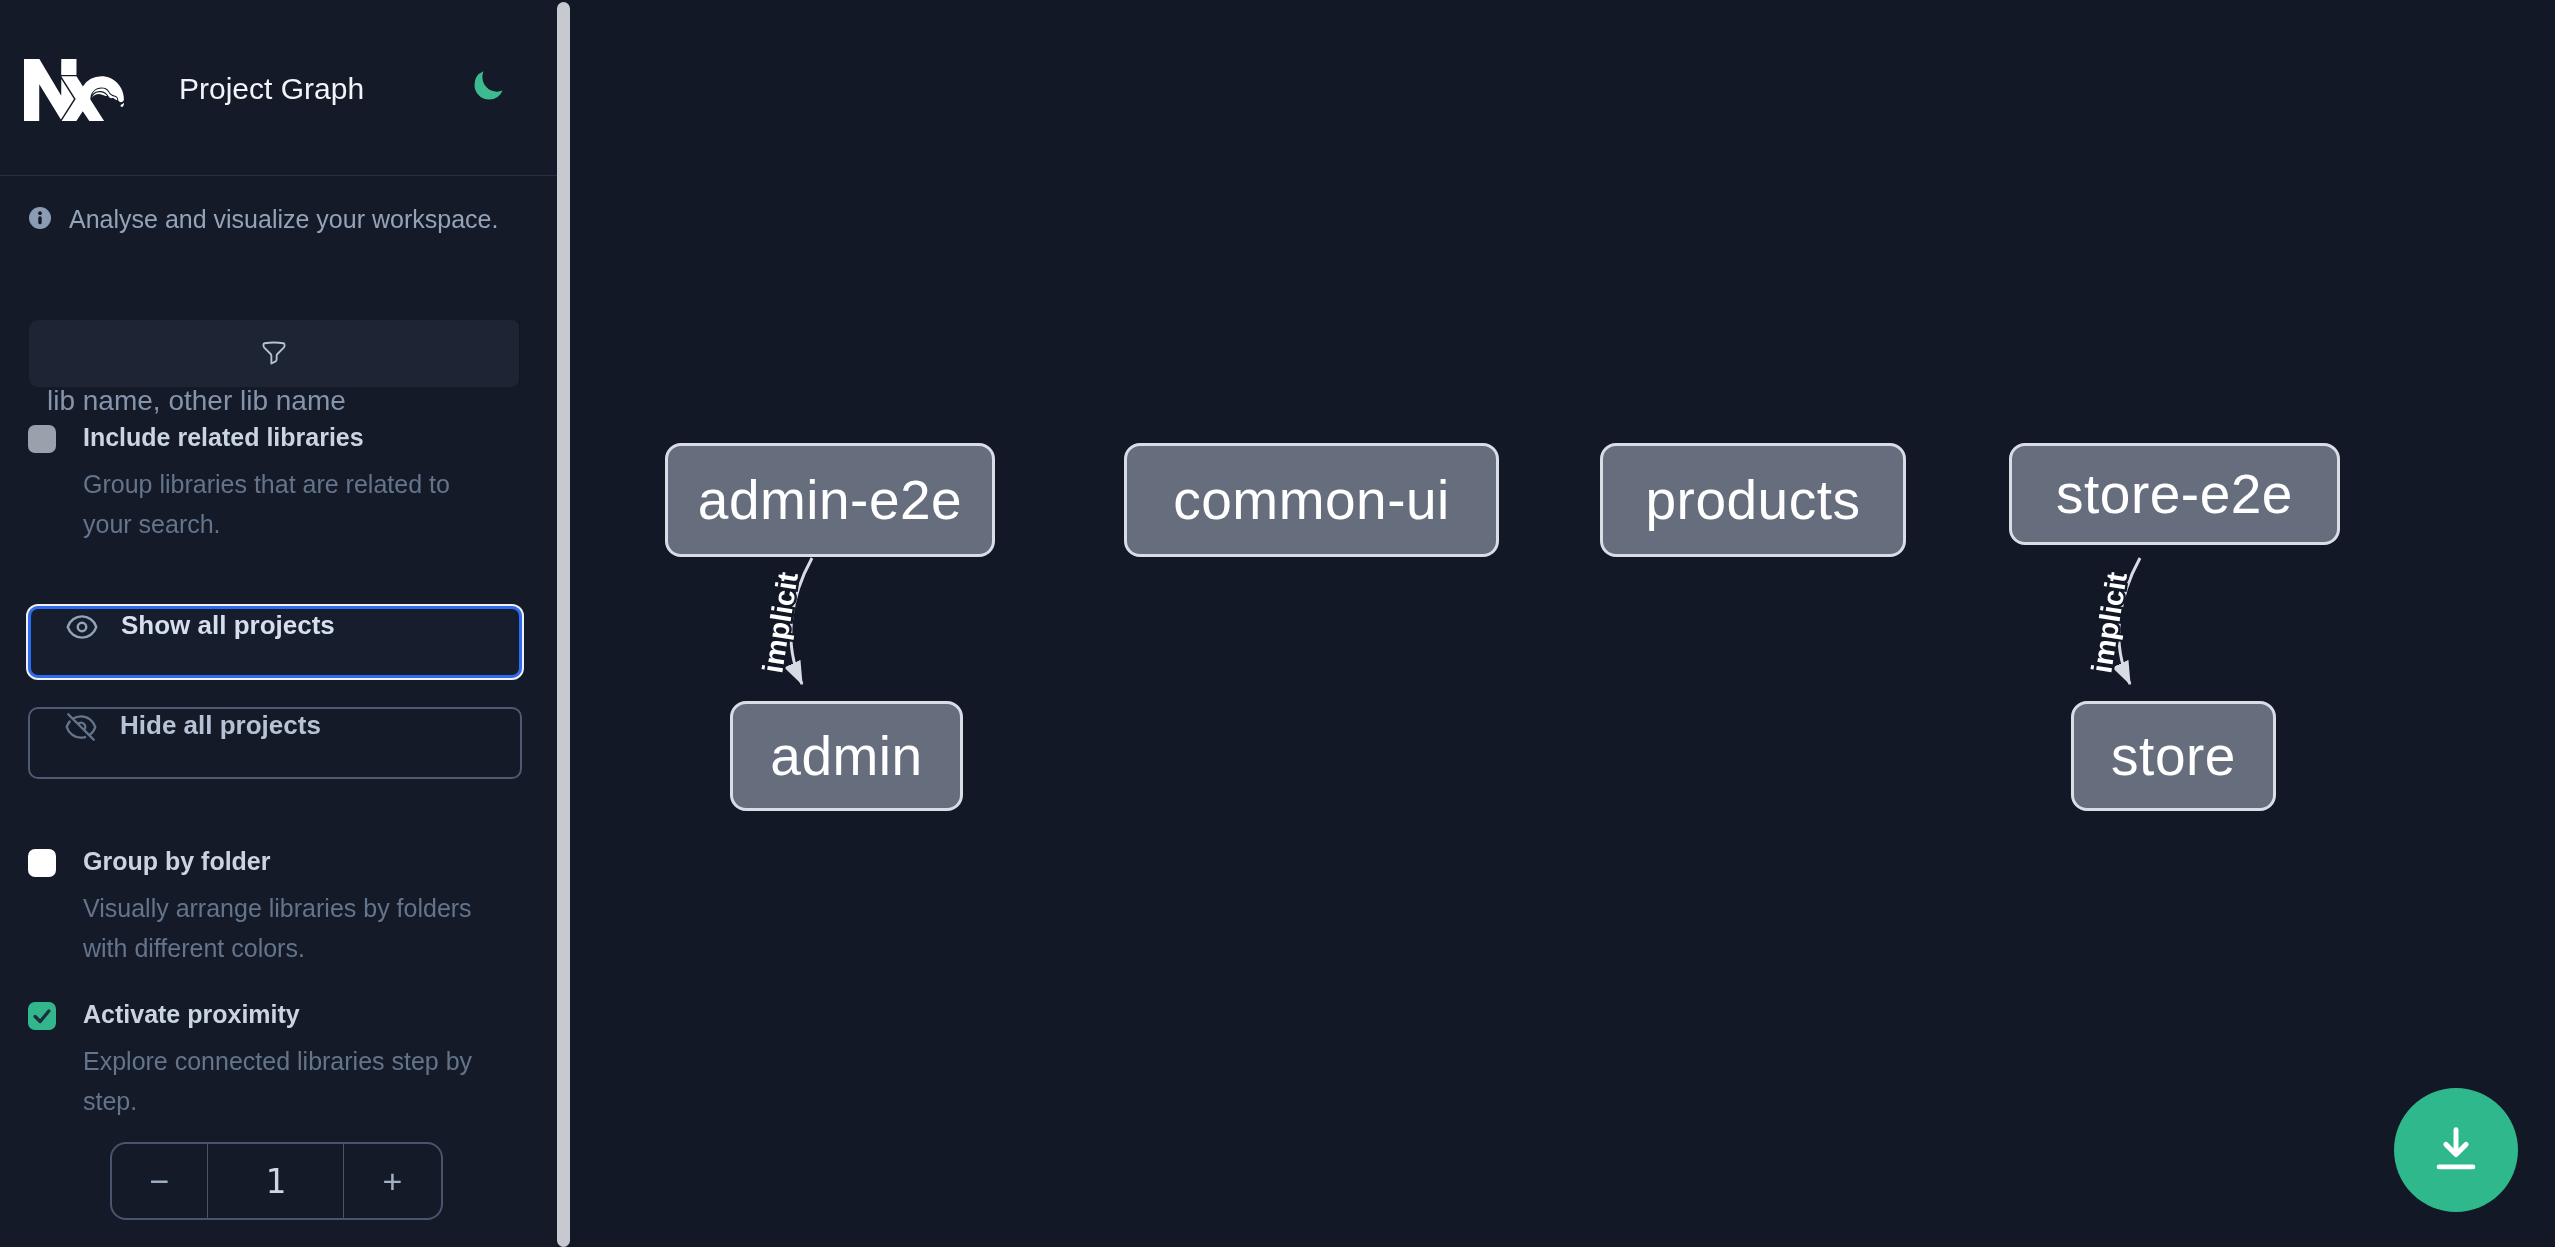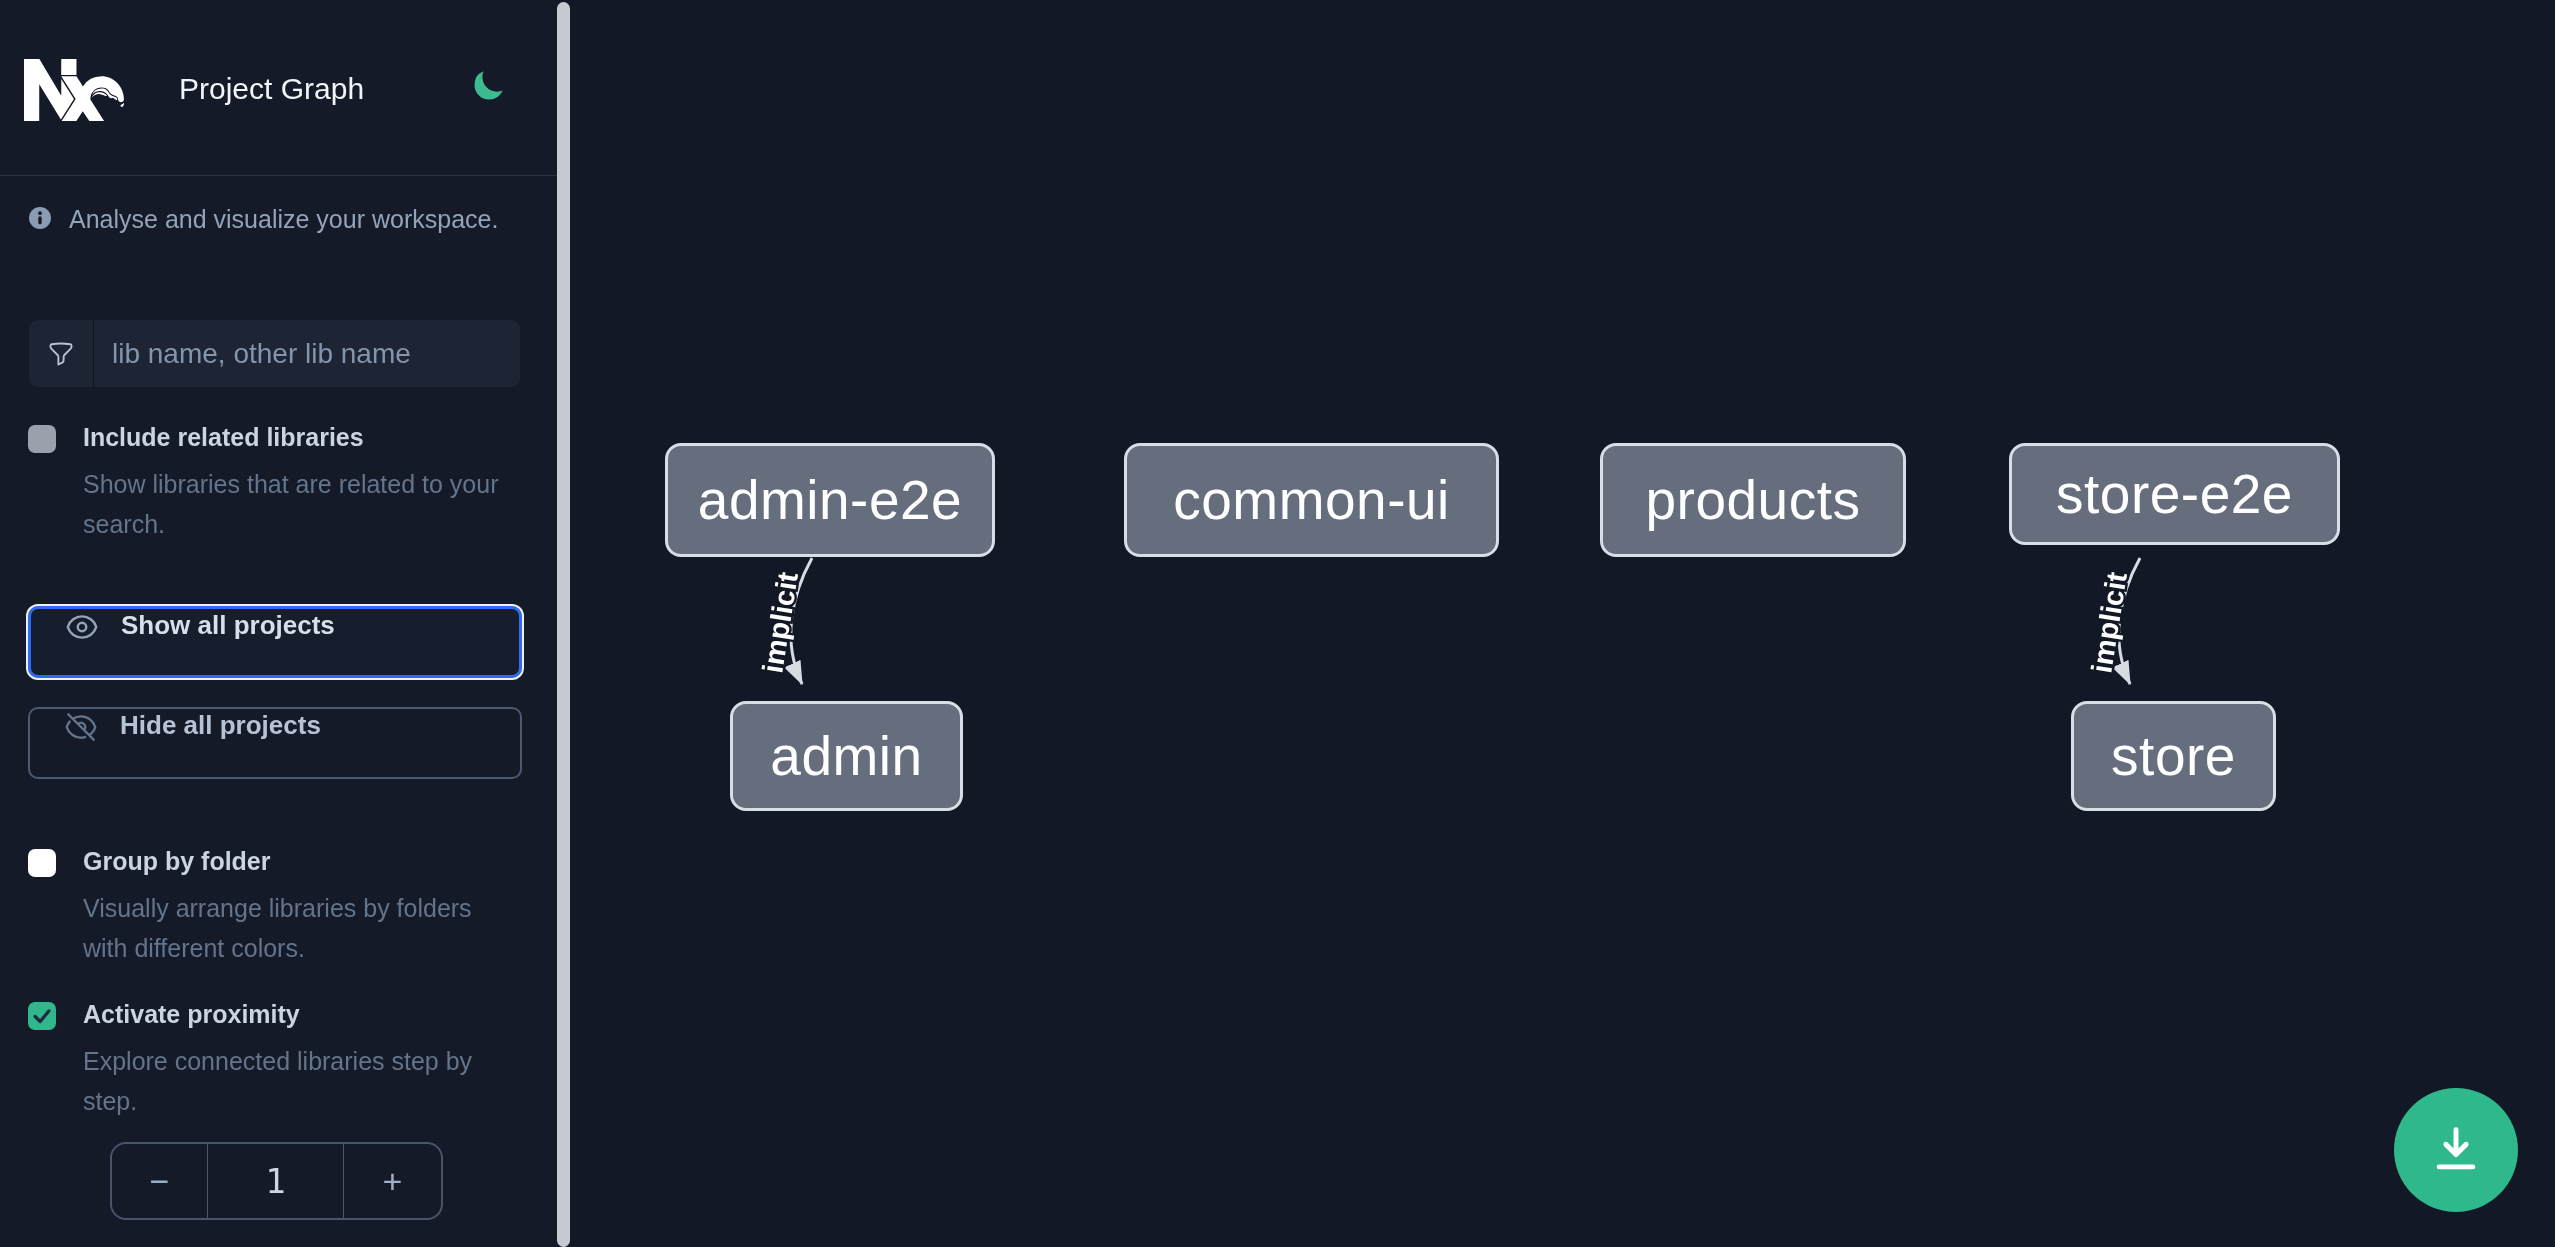--- a/index.html
+++ b/index.html
@@ -27,21 +27,21 @@
   .title{position:absolute;left:179px;top:71px;font-size:30px;font-weight:400;color:#f1f5f9;line-height:36px;}
   .theme-btn{position:absolute;left:464px;top:62px;width:48px;height:48px;background:none;border:none;
        display:flex;align-items:center;justify-content:center;cursor:pointer;padding:0;}
   .header-divider{position:absolute;left:0;top:175px;width:557px;height:0;border-top:1.5px solid #273043;}
 
   .info-row{position:absolute;left:28px;top:205px;width:500px;display:flex;align-items:flex-start;}
   .info-icon{flex:0 0 auto;margin-top:1px;}
   .info-text{margin-left:17px;font-size:25px;color:#94a3b8;line-height:28px;text-align:right;}
 
   .filter{position:absolute;left:29px;top:320px;width:491px;height:67px;background:#1d2534;
-          border-radius:9px;display:flex;align-items:stretch;}
+          border-radius:9px;display:flex;align-items:stretch;flex-direction:column;}
   .filter-icon-cell{flex:0 0 65px;display:flex;align-items:center;justify-content:center;
           border-right:1px solid #10151f;}
   .filter input{flex:1;background:transparent;border:none;outline:none;color:#cbd5e1;
           font-size:28px;padding:0 18px;}
   .filter input::placeholder{color:#8494ab;}
 
   .toggle{position:absolute;left:28px;}
   .cb{position:absolute;left:0;top:0;width:28px;height:28px;border-radius:7px;cursor:pointer;}
   .cb-gray{background:#9aa1ac;}
   .cb-white{background:#ffffff;}
@@ -132,21 +132,21 @@
         <svg width="28" height="28" viewBox="0 0 24 24" fill="none" stroke="#b6c2d2" stroke-width="1.6" stroke-linecap="round" stroke-linejoin="round">
           <path d="M12 3c2.755 0 5.455.232 8.083.678.533.09.917.556.917 1.096v1.044a2.25 2.25 0 01-.659 1.591l-5.432 5.432a2.25 2.25 0 00-.659 1.591v2.927a2.25 2.25 0 01-1.244 2.013L9.75 21v-6.568a2.25 2.25 0 00-.659-1.591L3.659 7.409A2.25 2.25 0 013 5.818V4.774c0-.54.384-1.006.917-1.096A48.32 48.32 0 0112 3z"></path>
         </svg>
       </span>
       <input type="text" placeholder="lib name, other lib name" style="">
     </div>
 
     <div class="toggle" style="top:425px;">
       <span class="cb cb-gray"></span>
       <span class="toggle-label">Include related libraries</span>
-      <span class="toggle-desc" style="width:422px;">Show libraries that are related to your search.</span>
+      <span class="toggle-desc" style="width:422px;">Group libraries that are related to your search.</span>
     </div>
 
     <button class="sb-btn btn-show">
       <span class="ico">
         <svg width="34" height="34" viewBox="0 0 24 24" fill="none" stroke="#94a3b8" stroke-width="1.7" stroke-linecap="round" stroke-linejoin="round">
           <path d="M2.036 12.322a1.012 1.012 0 010-.639C3.423 7.51 7.36 4.5 12 4.5c4.638 0 8.573 3.007 9.963 7.178.07.207.07.431 0 .639C20.577 16.49 16.64 19.5 12 19.5c-4.638 0-8.573-3.007-9.963-7.178z"></path>
           <path d="M15 12a3 3 0 11-6 0 3 3 0 016 0z"></path>
         </svg>
       </span>
       <span>Show all projects</span>

